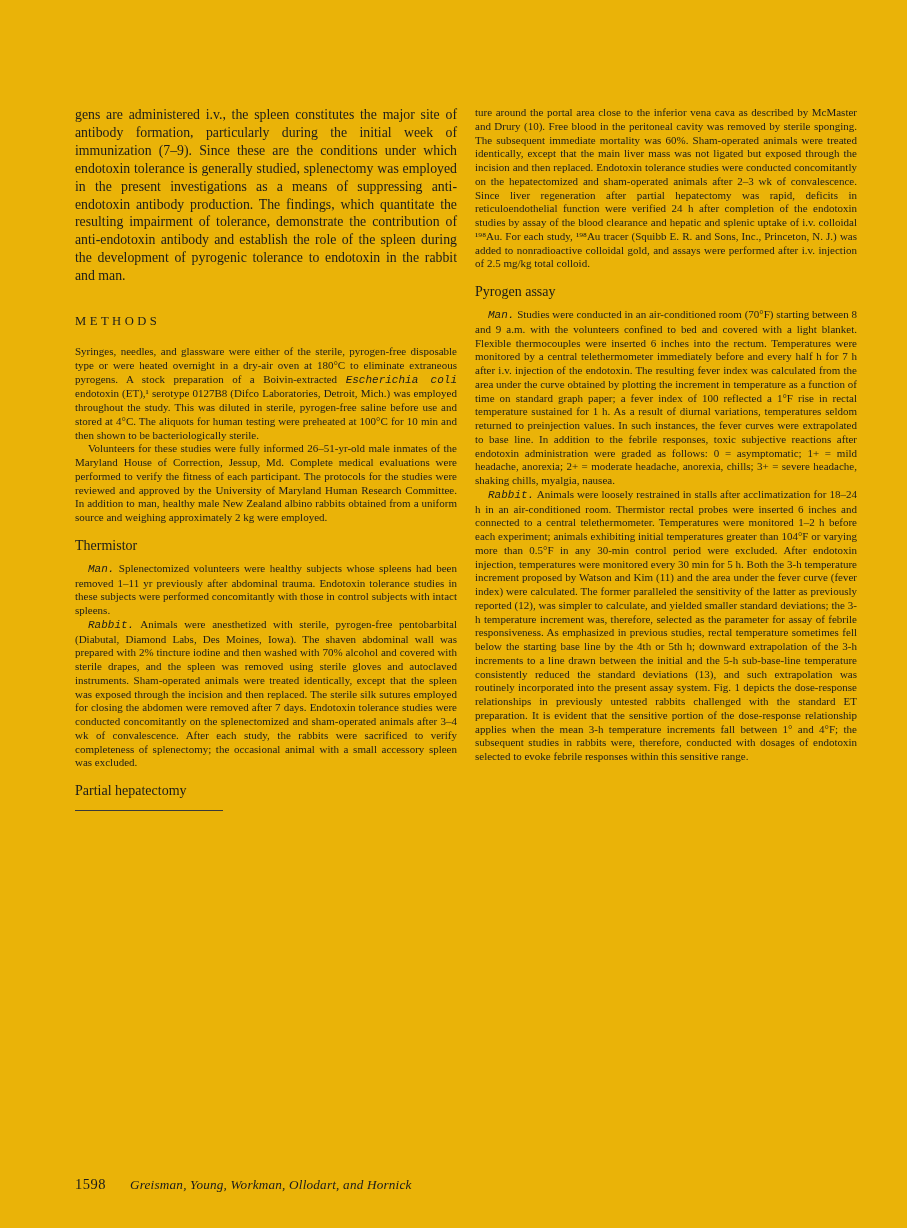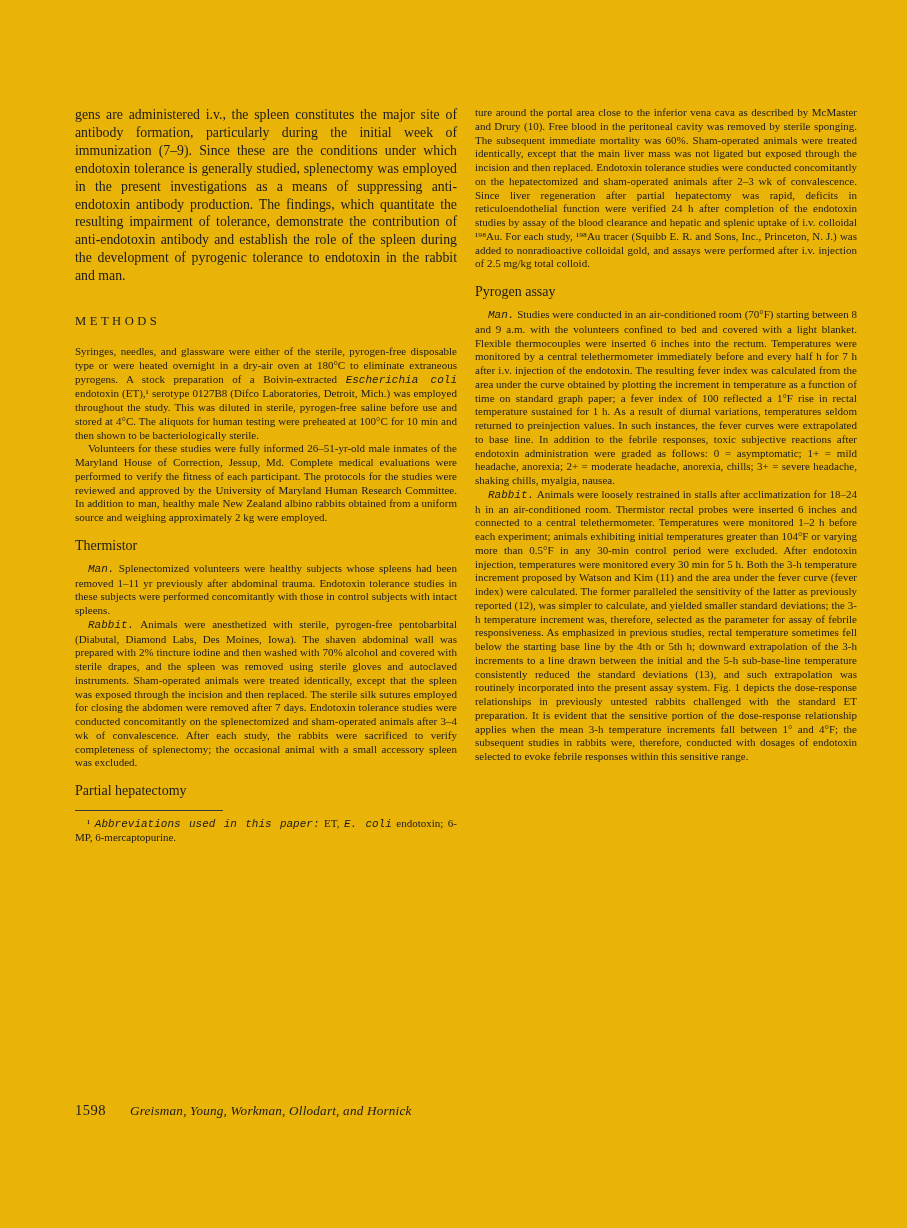--- a/index.html
+++ b/index.html
@@ -52,21 +52,21 @@
     margin-bottom: 6px;
   }
   p.footnote-text {
     font-size: 11px;
     line-height: 13.4px;
     text-align: justify;
     text-indent: 12px;
   }
   .footer {
     position: absolute;
-    left: 75px; top: 1102px;
+    left: 75px; top: 1176px;
     width: 782px;
     display: flex;
     align-items: center;
   }
   .page-num {
     font-size: 14.5px;
     margin-right: 24px;
     letter-spacing: 0.5px;
   }
   .authors {
@@ -89,21 +89,20 @@
           <h2 class="heading">METHODS</h2>
           <p class="small"><span>Syringes, needles, and glassware were either of the sterile, pyrogen-free disposable type or were heated overnight in a dry-air oven at 180°C to eliminate extraneous pyrogens. A stock preparation of a Boivin-extracted </span><span class="it">Escherichia coli</span><span> endotoxin (ET),¹ serotype 0127B8 (Difco Laboratories, Detroit, Mich.) was employed throughout the study. This was diluted in sterile, pyrogen-free saline before use and stored at 4°C. The aliquots for human testing were preheated at 100°C for 10 min and then shown to be bacteriologically sterile.</span></p>
           <p class="small indent"><span>Volunteers for these studies were fully informed 26–51-yr-old male inmates of the Maryland House of Correction, Jessup, Md. Complete medical evaluations were performed to verify the fitness of each participant. The protocols for the studies were reviewed and approved by the University of Maryland Human Research Committee. In addition to man, healthy male New Zealand albino rabbits obtained from a uniform source and weighing approximately 2 kg were employed.</span></p>
           <h3 class="subheading">Thermistor</h3>
           <p class="small indent"><span class="it">Man.</span><span> Splenectomized volunteers were healthy subjects whose spleens had been removed 1–11 yr previously after abdominal trauma. Endotoxin tolerance studies in these subjects were performed concomitantly with those in control subjects with intact spleens.</span></p>
           <p class="small indent"><span class="it">Rabbit.</span><span> Animals were anesthetized with sterile, pyrogen-free pentobarbital (Diabutal, Diamond Labs, Des Moines, Iowa). The shaven abdominal wall was prepared with 2% tincture iodine and then washed with 70% alcohol and covered with sterile drapes, and the spleen was removed using sterile gloves and autoclaved instruments. Sham-operated animals were treated identically, except that the spleen was exposed through the incision and then replaced. The sterile silk sutures employed for closing the abdomen were removed after 7 days. Endotoxin tolerance studies were conducted concomitantly on the splenectomized and sham-operated animals after 3–4 wk of convalescence. After each study, the rabbits were sacrificed to verify completeness of splenectomy; the occasional animal with a small accessory spleen was excluded.</span></p>
           <h3 class="subheading">Partial hepatectomy</h3>
         </div>
       <div class="footnote">
         <div class="footnote-rule"></div>
-        <p class="footnote-text" id="footnote-text"><span>¹ </span><span class="it">Abbreviations used in this paper:</span><span> ET, </span><span class="it">E. coli</span><span> endotoxin; 6-MP, 6-mercaptopurine.</span></p>
       </div>
     </div>
 
     <div class="column">
       <div id="col-right-blocks">
           <p class="small"><span>ture around the portal area close to the inferior vena cava as described by McMaster and Drury (10). Free blood in the peritoneal cavity was removed by sterile sponging. The subsequent immediate mortality was 60%. Sham-operated animals were treated identically, except that the main liver mass was not ligated but exposed through the incision and then replaced. Endotoxin tolerance studies were conducted concomitantly on the hepatectomized and sham-operated animals after 2–3 wk of convalescence. Since liver regeneration after partial hepatectomy was rapid, deficits in reticuloendothelial function were verified 24 h after completion of the endotoxin studies by assay of the blood clearance and hepatic and splenic uptake of i.v. colloidal ¹⁹⁸Au. For each study, ¹⁹⁸Au tracer (Squibb E. R. and Sons, Inc., Princeton, N. J.) was added to nonradioactive colloidal gold, and assays were performed after i.v. injection of 2.5 mg/kg total colloid.</span></p>
           <h3 class="subheading">Pyrogen assay</h3>
           <p class="small indent"><span class="it">Man.</span><span> Studies were conducted in an air-conditioned room (70°F) starting between 8 and 9 a.m. with the volunteers confined to bed and covered with a light blanket. Flexible thermocouples were inserted 6 inches into the rectum. Temperatures were monitored by a central telethermometer immediately before and every half h for 7 h after i.v. injection of the endotoxin. The resulting fever index was calculated from the area under the curve obtained by plotting the increment in temperature as a function of time on standard graph paper; a fever index of 100 reflected a 1°F rise in rectal temperature sustained for 1 h. As a result of diurnal variations, temperatures seldom returned to preinjection values. In such instances, the fever curves were extrapolated to base line. In addition to the febrile responses, toxic subjective reactions after endotoxin administration were graded as follows: 0 = asymptomatic; 1+ = mild headache, anorexia; 2+ = moderate headache, anorexia, chills; 3+ = severe headache, shaking chills, myalgia, nausea.</span></p>
           <p class="small indent"><span class="it">Rabbit.</span><span> Animals were loosely restrained in stalls after acclimatization for 18–24 h in an air-conditioned room. Thermistor rectal probes were inserted 6 inches and connected to a central telethermometer. Temperatures were monitored 1–2 h before each experiment; animals exhibiting initial temperatures greater than 104°F or varying more than 0.5°F in any 30-min control period were excluded. After endotoxin injection, temperatures were monitored every 30 min for 5 h. Both the 3-h temperature increment proposed by Watson and Kim (11) and the area under the fever curve (fever index) were calculated. The former paralleled the sensitivity of the latter as previously reported (12), was simpler to calculate, and yielded smaller standard deviations; the 3-h temperature increment was, therefore, selected as the parameter for assay of febrile responsiveness. As emphasized in previous studies, rectal temperature sometimes fell below the starting base line by the 4th or 5th h; downward extrapolation of the 3-h increments to a line drawn between the initial and the 5-h sub-base-line temperature consistently reduced the standard deviations (13), and such extrapolation was routinely incorporated into the present assay system. Fig. 1 depicts the dose-response relationships in previously untested rabbits challenged with the standard ET preparation. It is evident that the sensitive portion of the dose-response relationship applies when the mean 3-h temperature increments fall between 1° and 4°F; the subsequent studies in rabbits were, therefore, conducted with dosages of endotoxin selected to evoke febrile responses within this sensitive range.</span></p>
         </div>

